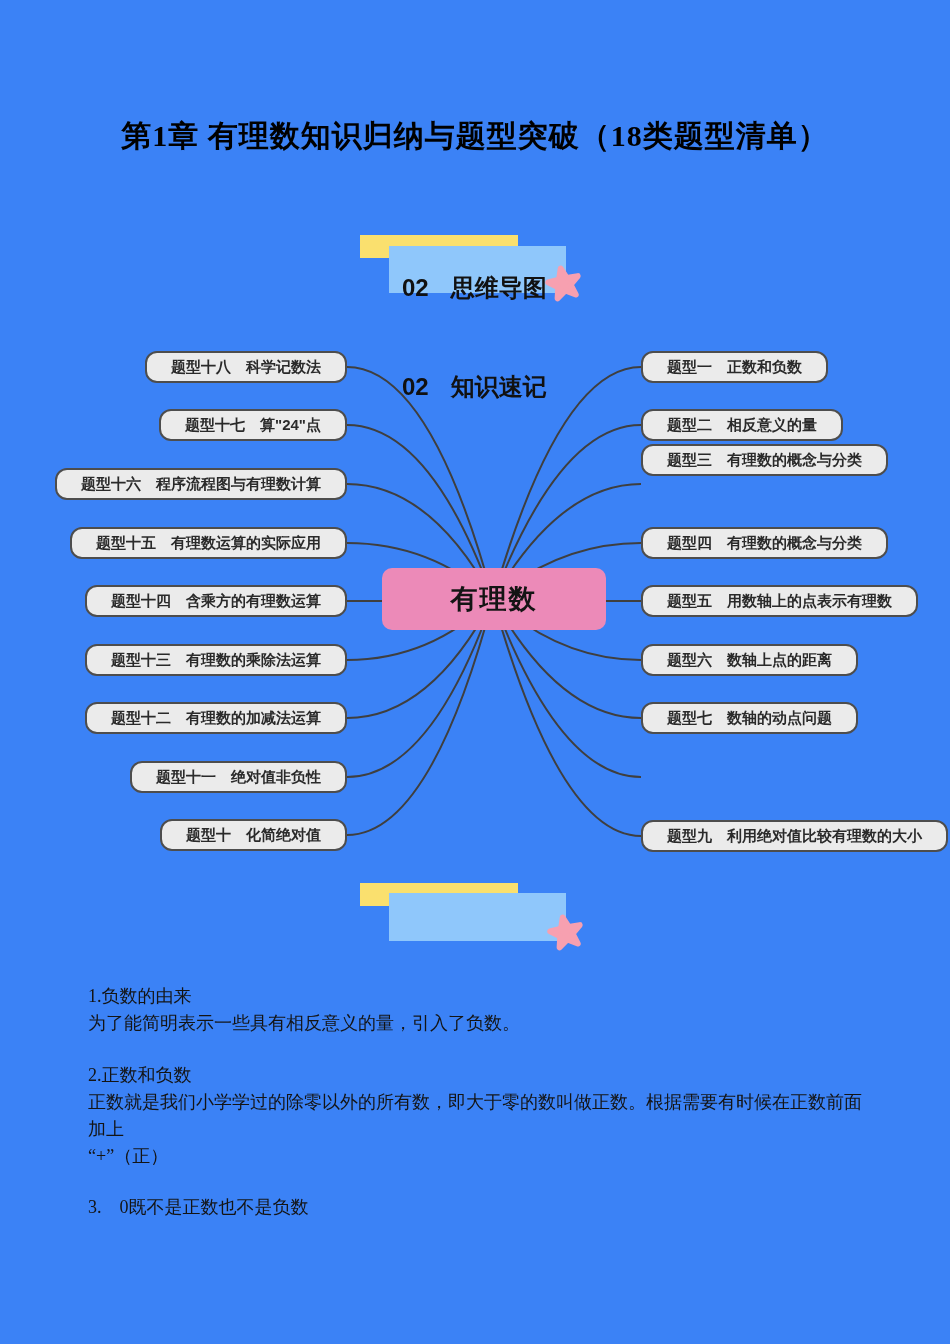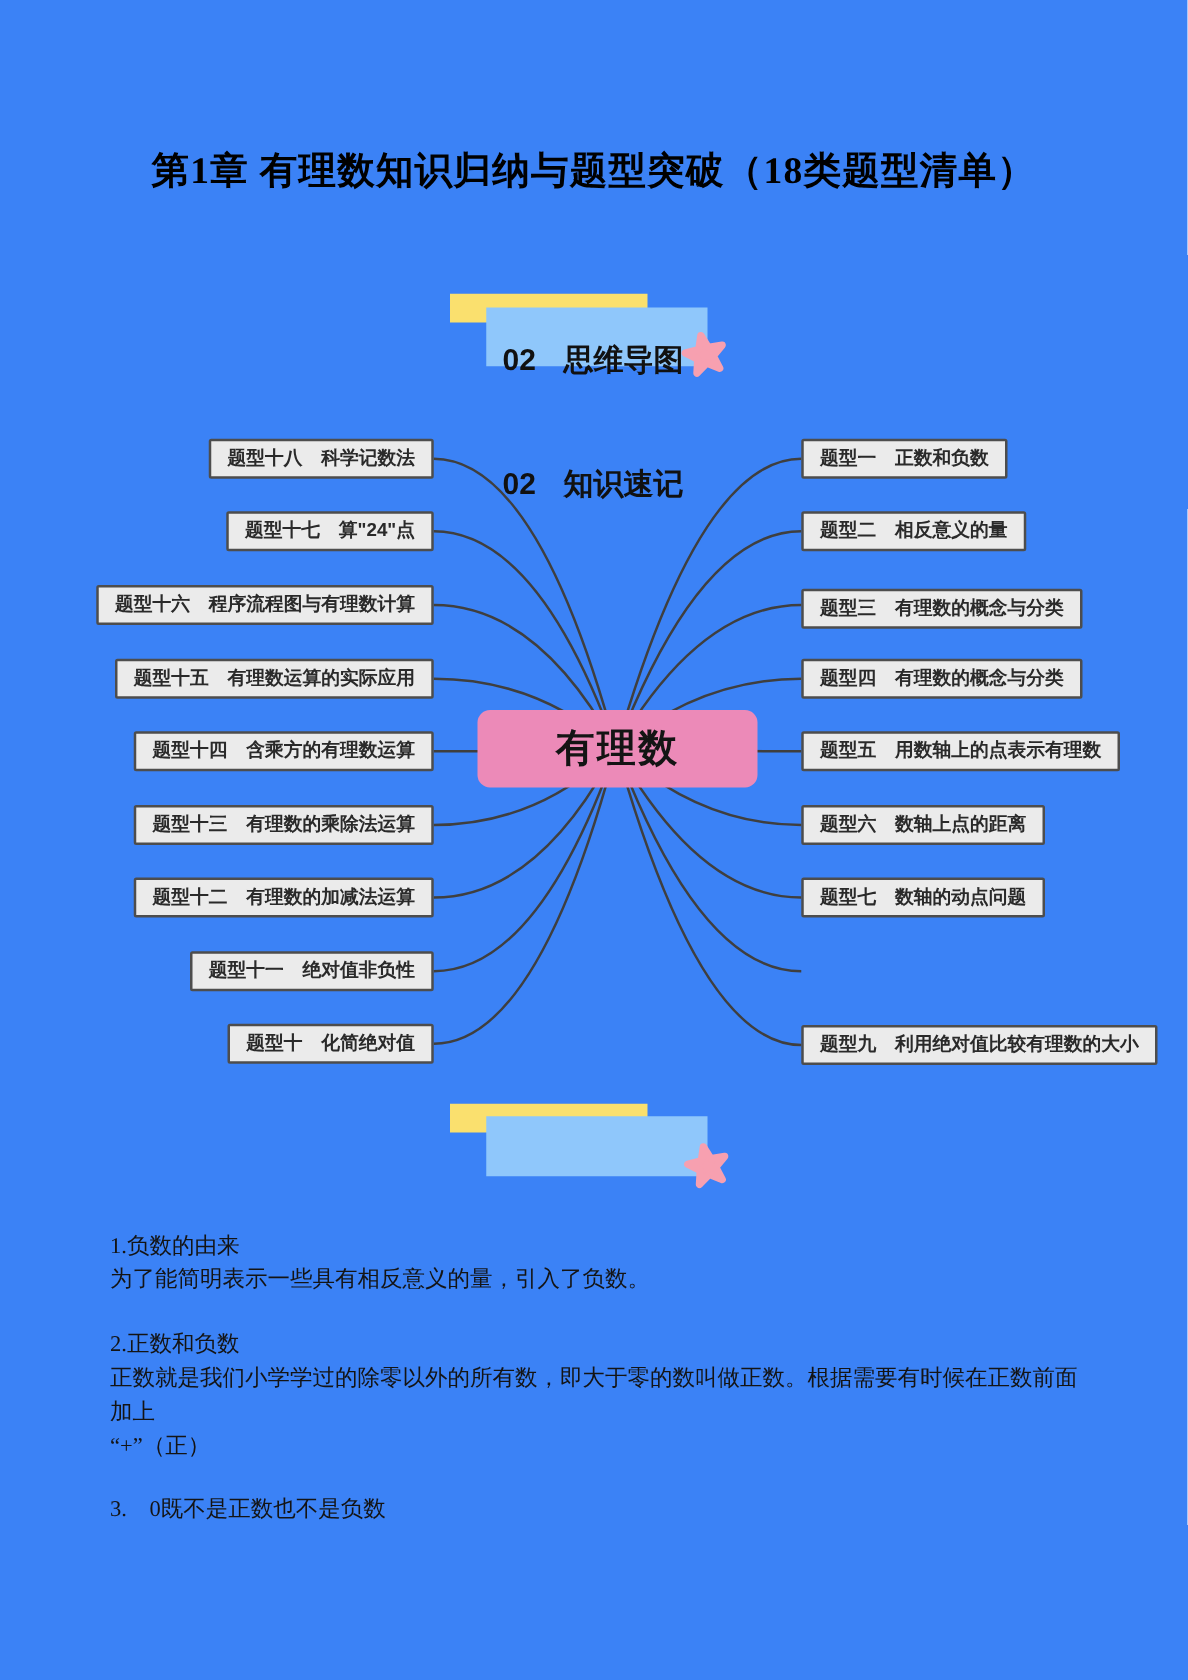--- a/index.html
+++ b/index.html
@@ -23,33 +23,33 @@
     position:absolute; z-index:4; font-family:"Liberation Sans","DejaVu Sans",sans-serif;
     font-weight:bold; font-size:24px; color:#111; white-space:nowrap;
   }
   .banner-text .num { display:inline-block; }
   .banner-text .lbl { display:inline-block; margin-left:22px; }
   .banner-star { position:absolute; z-index:5; width:46px; height:46px; }
   
   .connectors { position:absolute; top:0; left:0; z-index:0; pointer-events:none; }
   .mm-box {
     position:absolute; z-index:2;
-    background:#EBEBEB; border:2px solid #4D4D4D; border-radius:2px;
+    background:#EBEBEB; border:2px solid #4D4D4D; border-radius:12px;
     font-family:"Liberation Sans","DejaVu Sans",sans-serif;
     font-weight:bold; font-size:15px; color:#2A2A2A;
-    padding:5px 13px; white-space:nowrap; line-height:18px;
+    padding:5px 24px; white-space:nowrap; line-height:18px;
   }
   .mm-left  { right:603px; }
   .mm-right { left:641px; }
   .mm-center {
     position:absolute; z-index:3; left:382px; top:568px; width:224px; height:62px;
     background:#EC8AB8; border-radius:10px;
     display:flex; align-items:center; justify-content:center;
     font-family:"Liberation Sans","DejaVu Sans",sans-serif;
-    font-weight:bold; font-size:31px; color:#141414; letter-spacing:2px;
+    font-weight:bold; font-size:27px; color:#141414; letter-spacing:2px;
   }
   
   .knowledge { position:absolute; left:88px; top:979px; width:790px; z-index:1;
     font-size:18px; line-height:27px; color:#141414; }
   .k-heading {
     display:inline-block; background:#FFFF00; color:#FF0000;
     font-weight:bold; font-size:20px; line-height:26px; padding:0 4px 1px 0;
   }
   .k-title { margin-top:4px; }
   .k-body  { }
@@ -104,21 +104,21 @@
   <div class="mm-box mm-left" style="top:468px;">题型十六　程序流程图与有理数计算</div>
   <div class="mm-box mm-left" style="top:527px;">题型十五　有理数运算的实际应用</div>
   <div class="mm-box mm-left" style="top:585px;">题型十四　含乘方的有理数运算</div>
   <div class="mm-box mm-left" style="top:644px;">题型十三　有理数的乘除法运算</div>
   <div class="mm-box mm-left" style="top:702px;">题型十二　有理数的加减法运算</div>
   <div class="mm-box mm-left" style="top:761px;">题型十一　绝对值非负性</div>
   <div class="mm-box mm-left" style="top:819px;">题型十　化简绝对值</div>
 
   <div class="mm-box mm-right" style="top:351px;">题型一　正数和负数</div>
   <div class="mm-box mm-right" style="top:409px;">题型二　相反意义的量</div>
-  <div class="mm-box mm-right" style="top:471px;">题型三　有理数的概念与分类</div>
+  <div class="mm-box mm-right" style="top:444px;">题型三　有理数的概念与分类</div>
   <div class="mm-box mm-right" style="top:527px;">题型四　有理数的概念与分类</div>
   <div class="mm-box mm-right" style="top:585px;">题型五　用数轴上的点表示有理数</div>
   <div class="mm-box mm-right" style="top:644px;">题型六　数轴上点的距离</div>
   <div class="mm-box mm-right" style="top:702px;">题型七　数轴的动点问题</div>
   <div class="mm-box mm-right" style="top:820px;">题型九　利用绝对值比较有理数的大小</div>
 
   <div class="mm-center">有理数</div>
 
   <div class="banner-yellow" style="left:360px; top:883px;"></div>
   <div class="banner-blue" style="left:389px; top:893px; height:48px;"></div>

